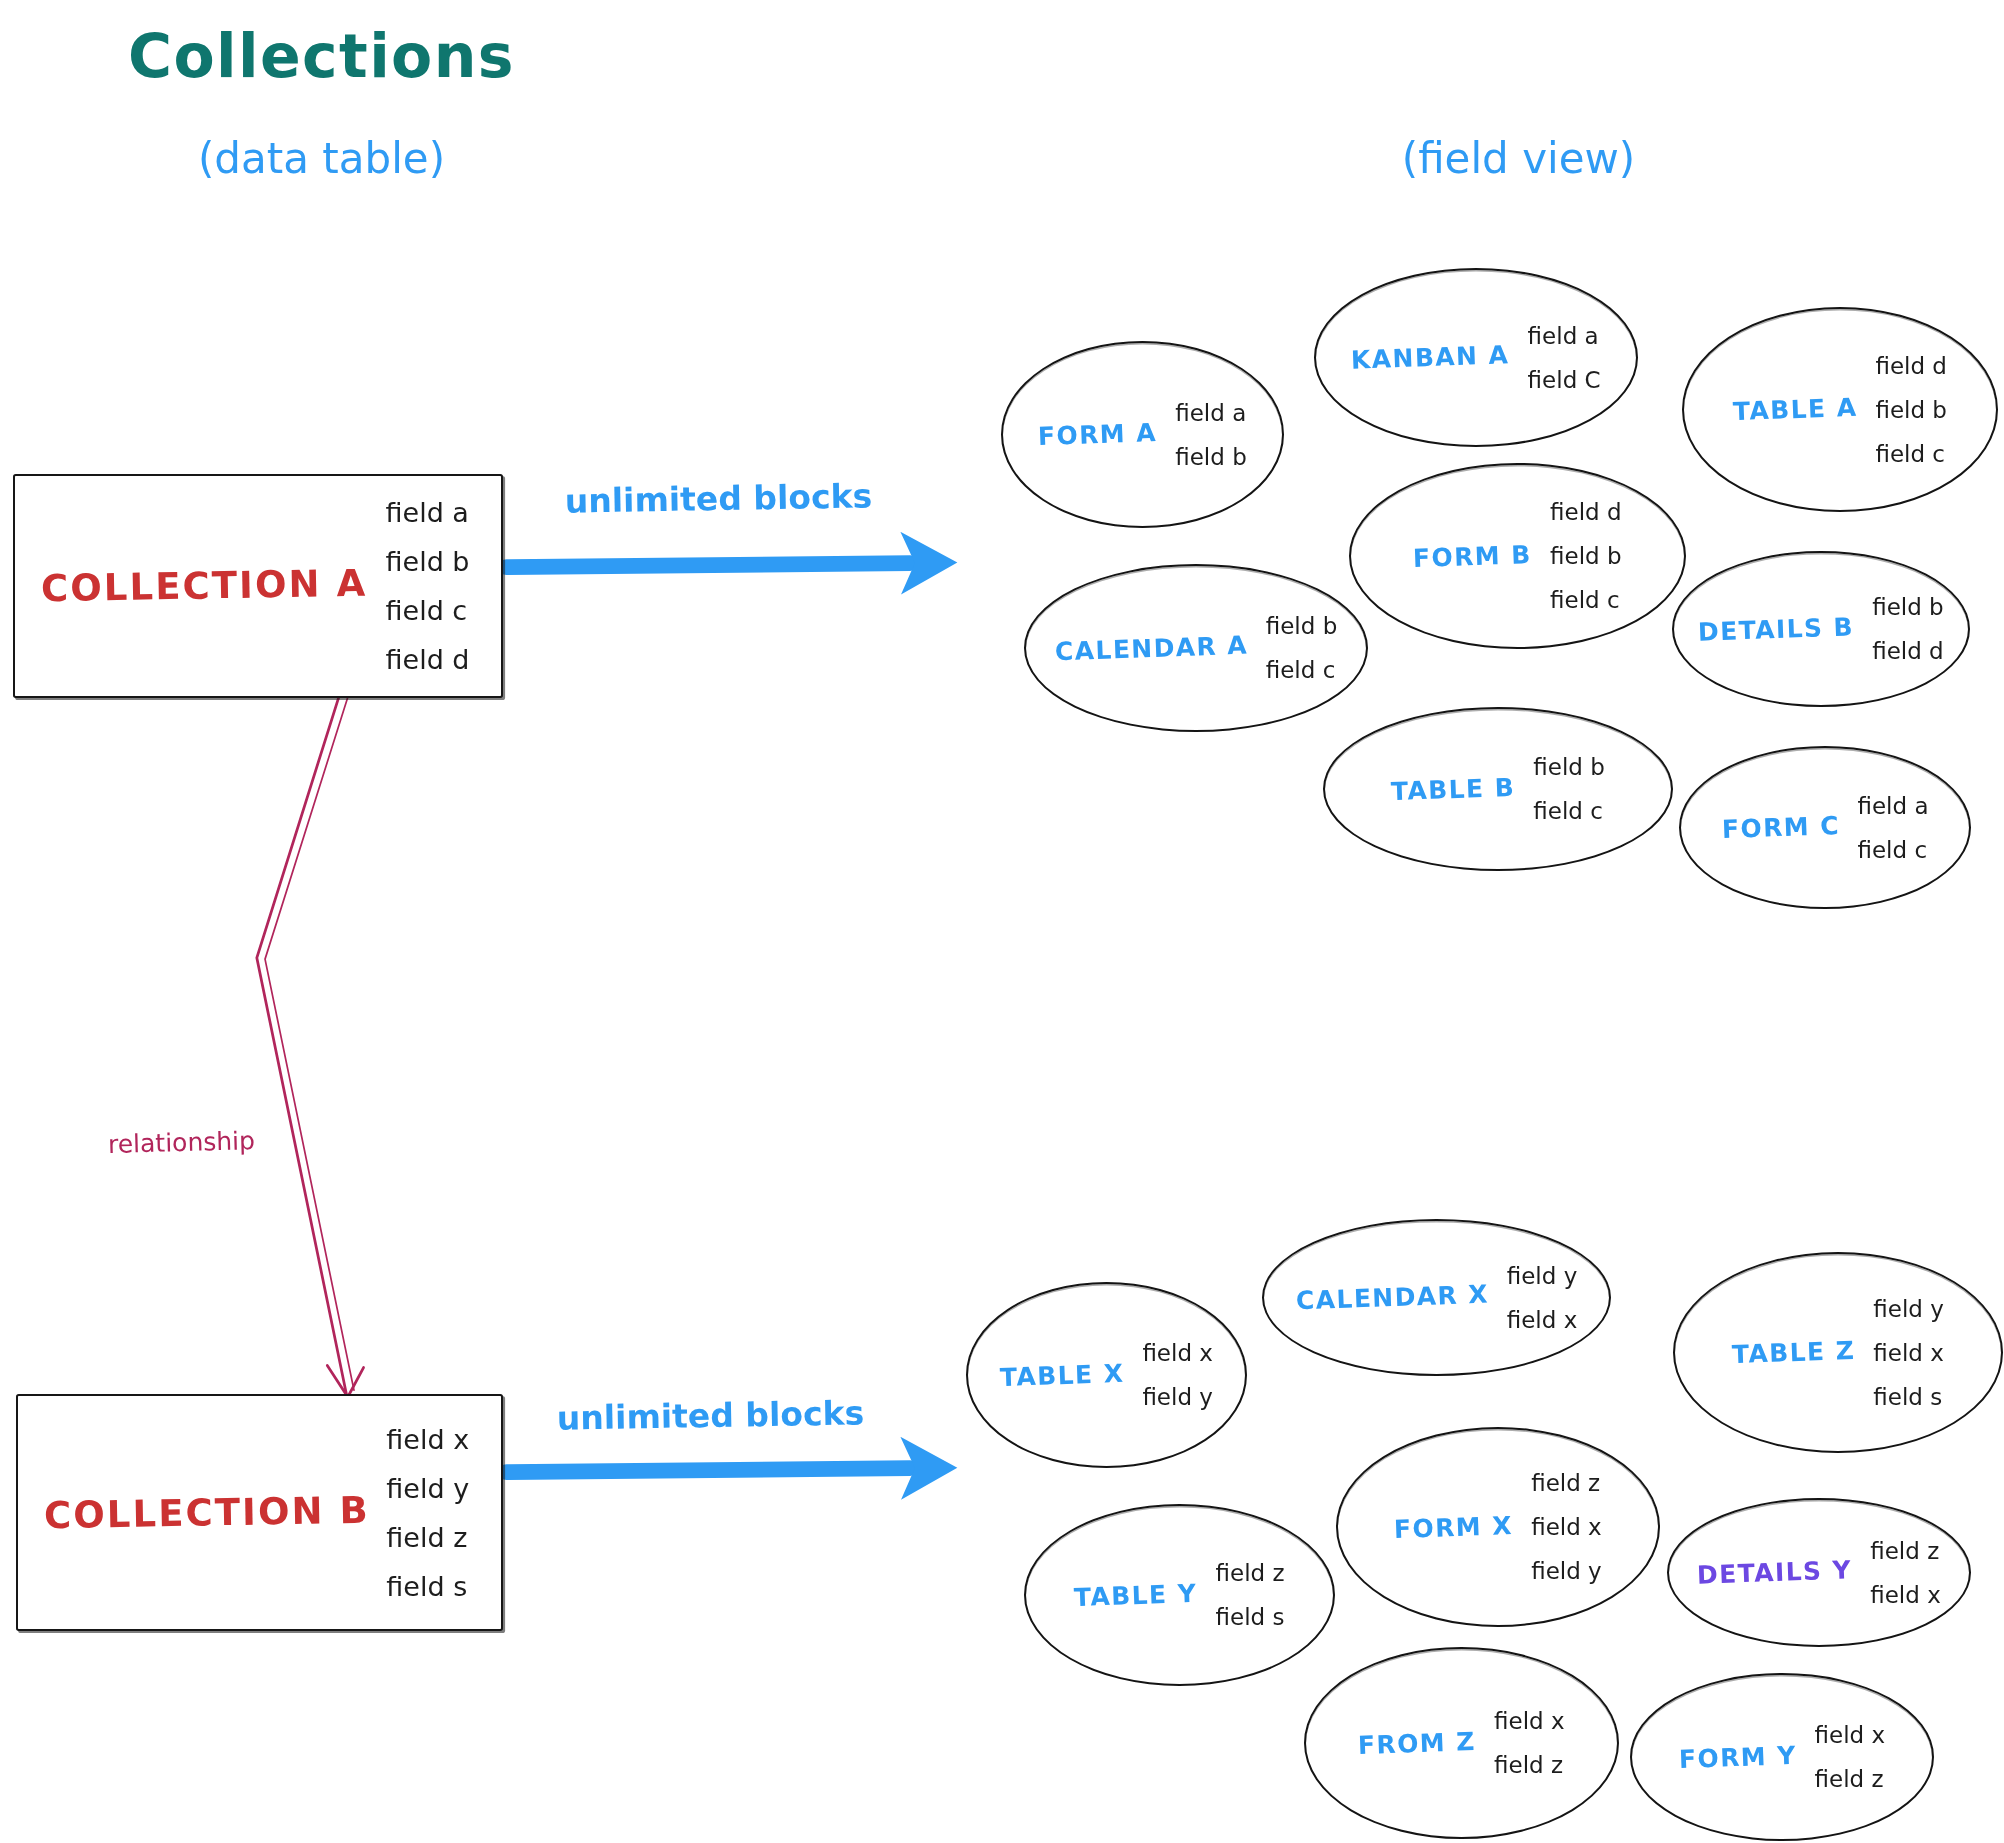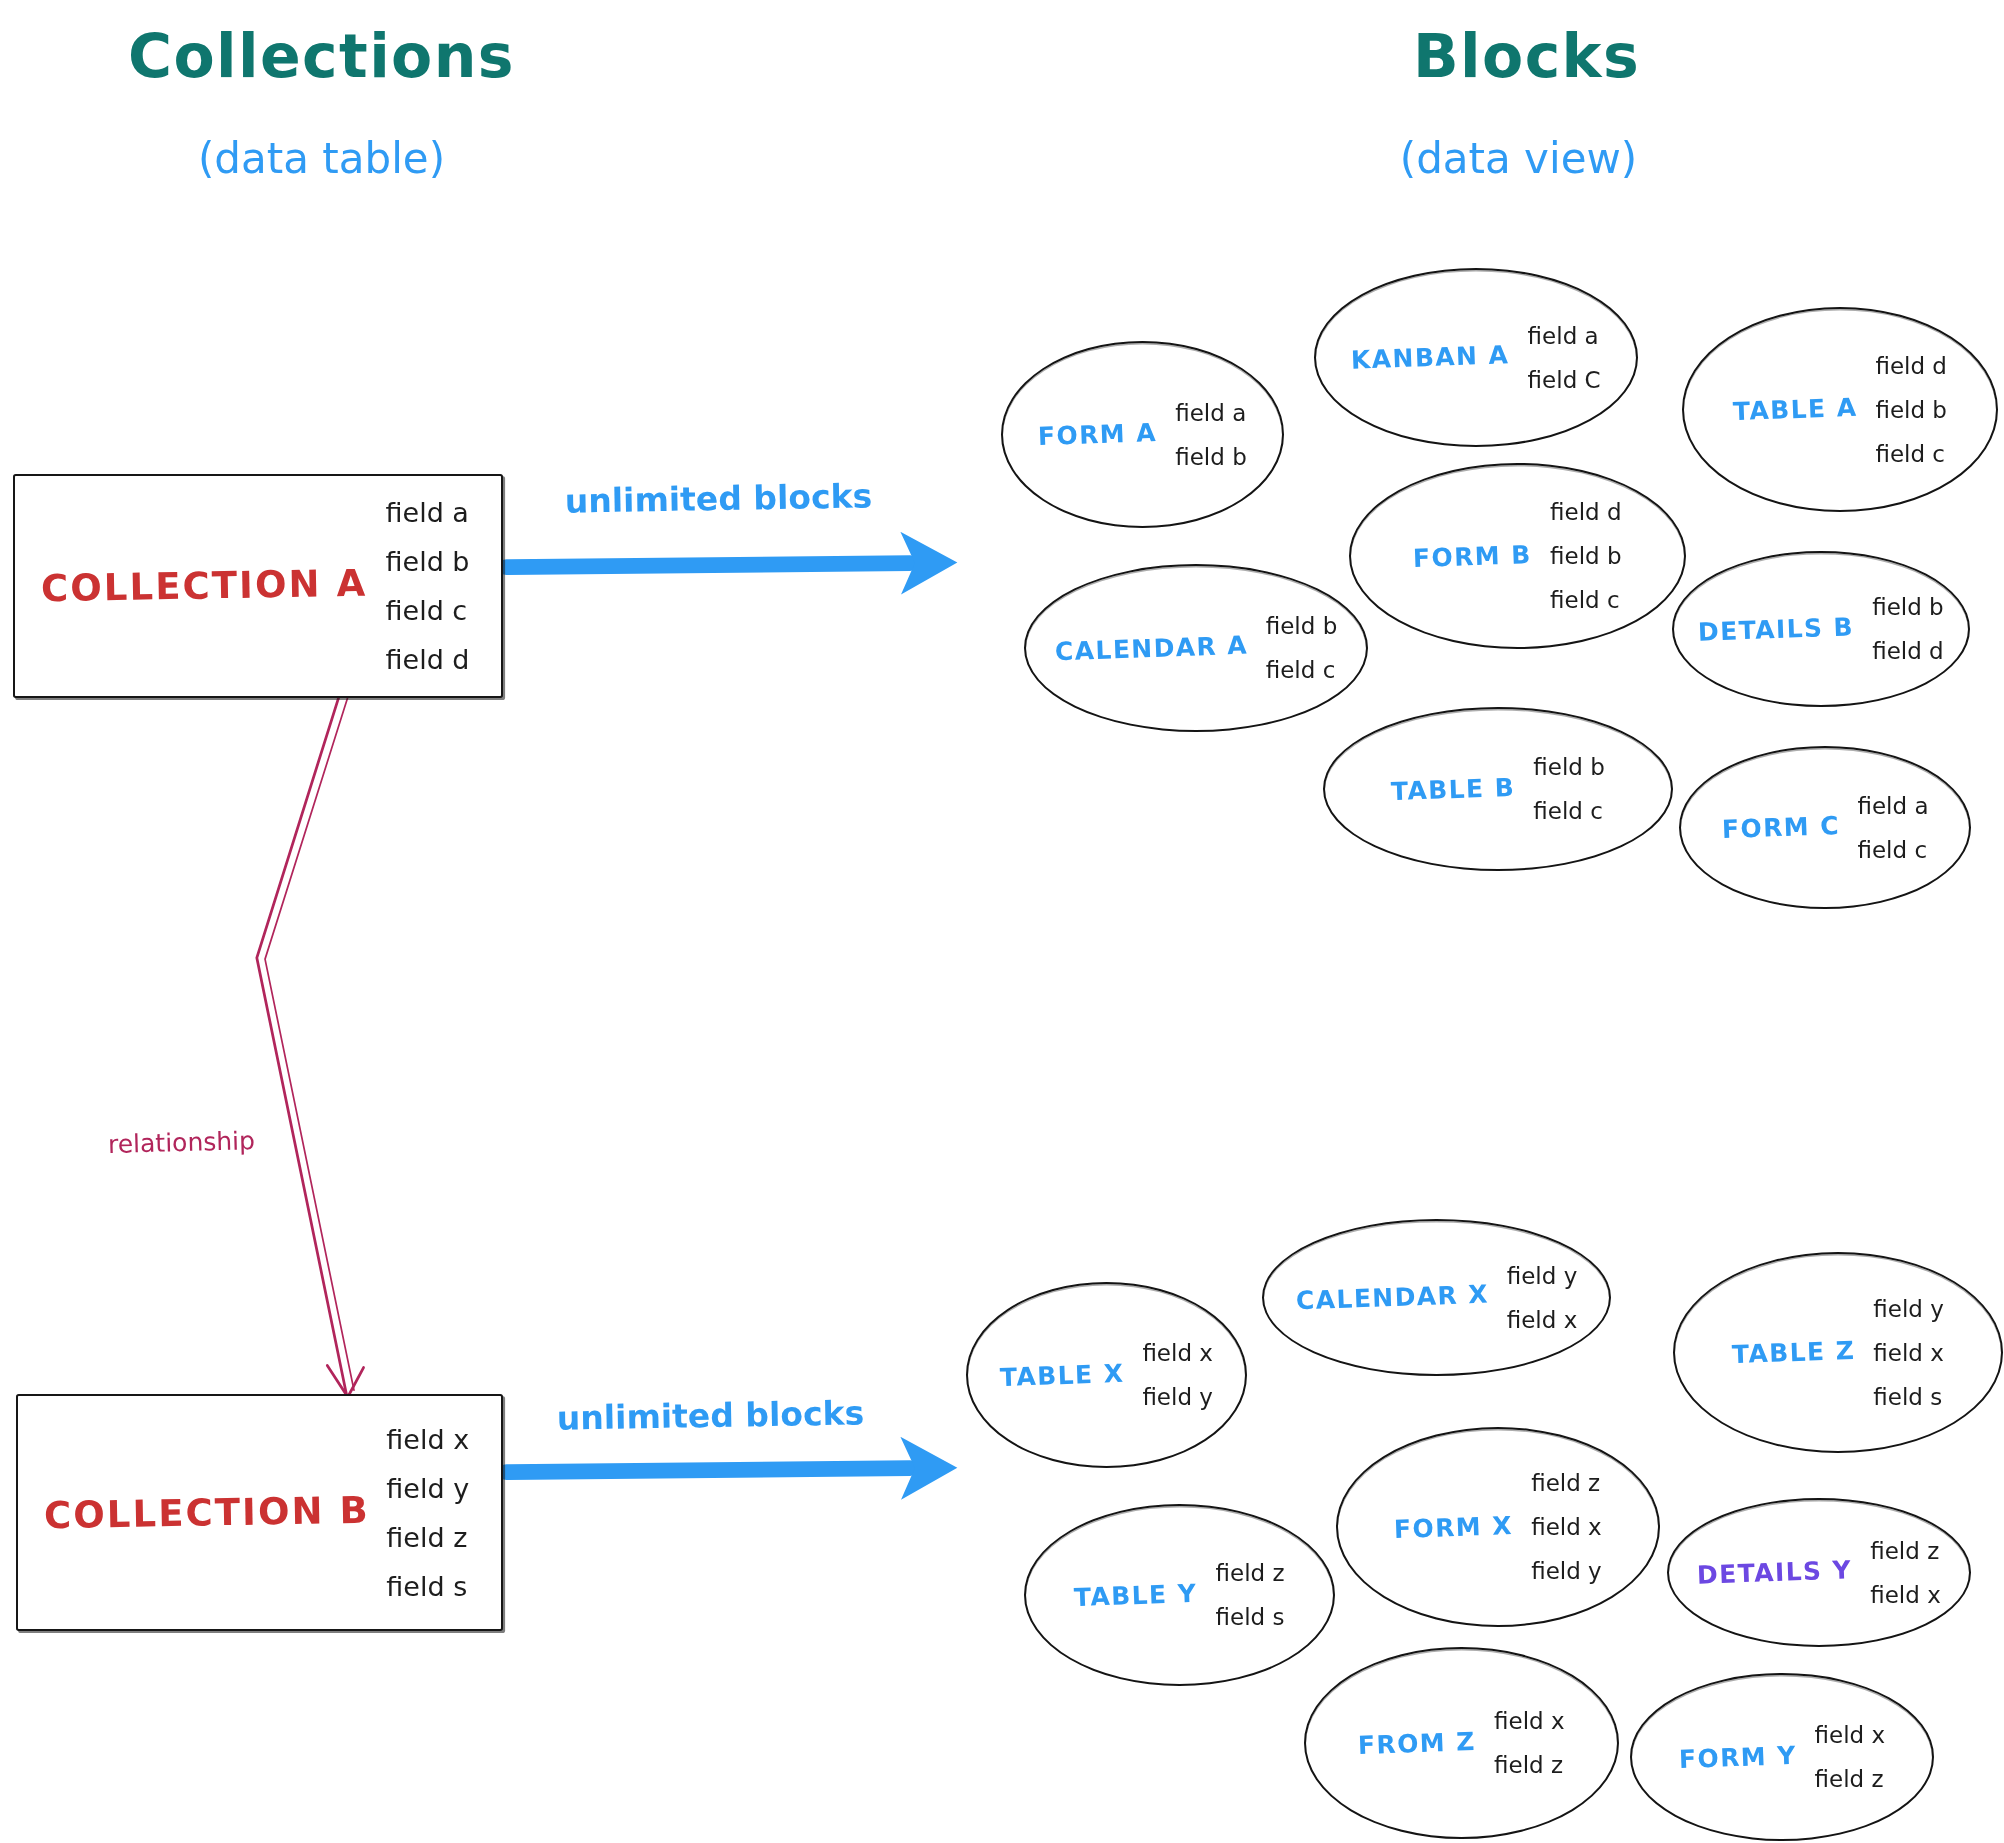--- a/index.html
+++ b/index.html
@@ -79,22 +79,21 @@
     <g stroke="#b1255b" fill="none" stroke-linecap="round">
       <polyline points="497,1012 375,1400 506,2038" stroke-width="4"></polyline>
       <polyline points="509,1016 387,1402 517,2032" stroke-width="2.5"></polyline>
       <path d="M478,1996 L508,2042 L531,1999" stroke-width="4"></path>
     </g>
   </svg>
 
   <div class="abs title" style="left:82px;top:20.5px;width:479px;">Collections</div>
   <div class="abs subtitle" style="left:82px;top:134px;width:479px;">(data table)</div>
 
-  <div class="abs title" style="left:1287px;top:20.5px;width:479px;">Blocks</div>
-  <div class="abs subtitle" style="left:1279px;top:134px;width:479px;">(data view)</div>
+  <div class="abs subtitle" style="left:1279px;top:134px;width:479px;">(field view)</div>
 
   <div class="abs alabel" style="left:527px;top:479px;width:383px;">unlimited blocks</div>
   <div class="abs alabel" style="left:519px;top:1396px;width:383px;">unlimited blocks</div>
   <div class="abs rlabel" style="left:108px;top:1128px;">relationship</div>
 
   <div class="abs cbox" style="left:13px;top:474px;width:490px;height:224px;">
     <span class="cname">COLLECTION A</span>
     <span class="cfields">
       <span class="cfield">field a</span>
       <span class="cfield">field b</span>

